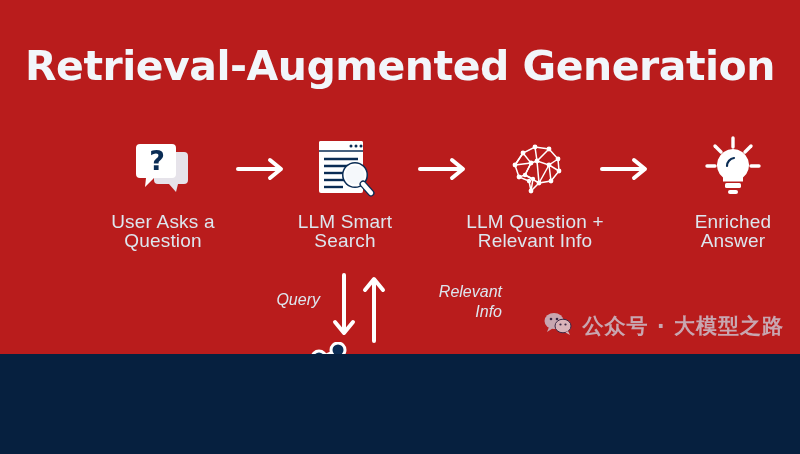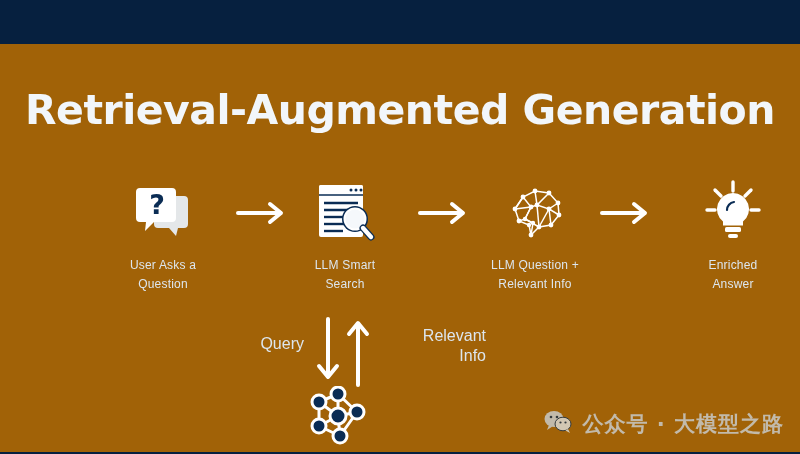--- a/index.html
+++ b/index.html
@@ -7,24 +7,23 @@
     margin: 0;
     padding: 0;
     background: #06203f;
   }
   body {
     font-family: "Liberation Sans", sans-serif;
   }
   #canvas {
     position: relative;
     width: 800px;
-    height: 408px;
-    background: #a16207;
+    height: 354px;
+    background: #b91c1c;
     overflow: hidden;
-    margin-top: 44px;
   }
 
   
   #title {
     position: absolute;
     top: 42px;
     left: 0;
     width: 800px;
     text-align: center;
     color: #f2f6fa;
@@ -51,39 +50,40 @@
   }
   .stage-icon {
     height: 78px;
     display: flex;
     align-items: center;
     justify-content: center;
   }
   .stage-label {
     margin-top: 6px;
     color: #dde6ee;
-    font-size: 12px;
+    font-size: 19px;
     line-height: 19px;
     letter-spacing: 0.2px;
     white-space: pre-line;
   }
   .flow-arrow {
     position: absolute;
     top: 28px;
     width: 56px;
     height: 26px;
   }
 
   
   #exchange {
     position: absolute;
     top: 272px;
-    left: 230px;
+    left: 246px;
     width: 260px;
     height: 76px;
+    font-style: italic;
   }
   .vert-arrows {
     position: absolute;
     left: 78px;
     top: 0;
     width: 72px;
     height: 72px;
   }
   .exch-label {
     position: absolute;

